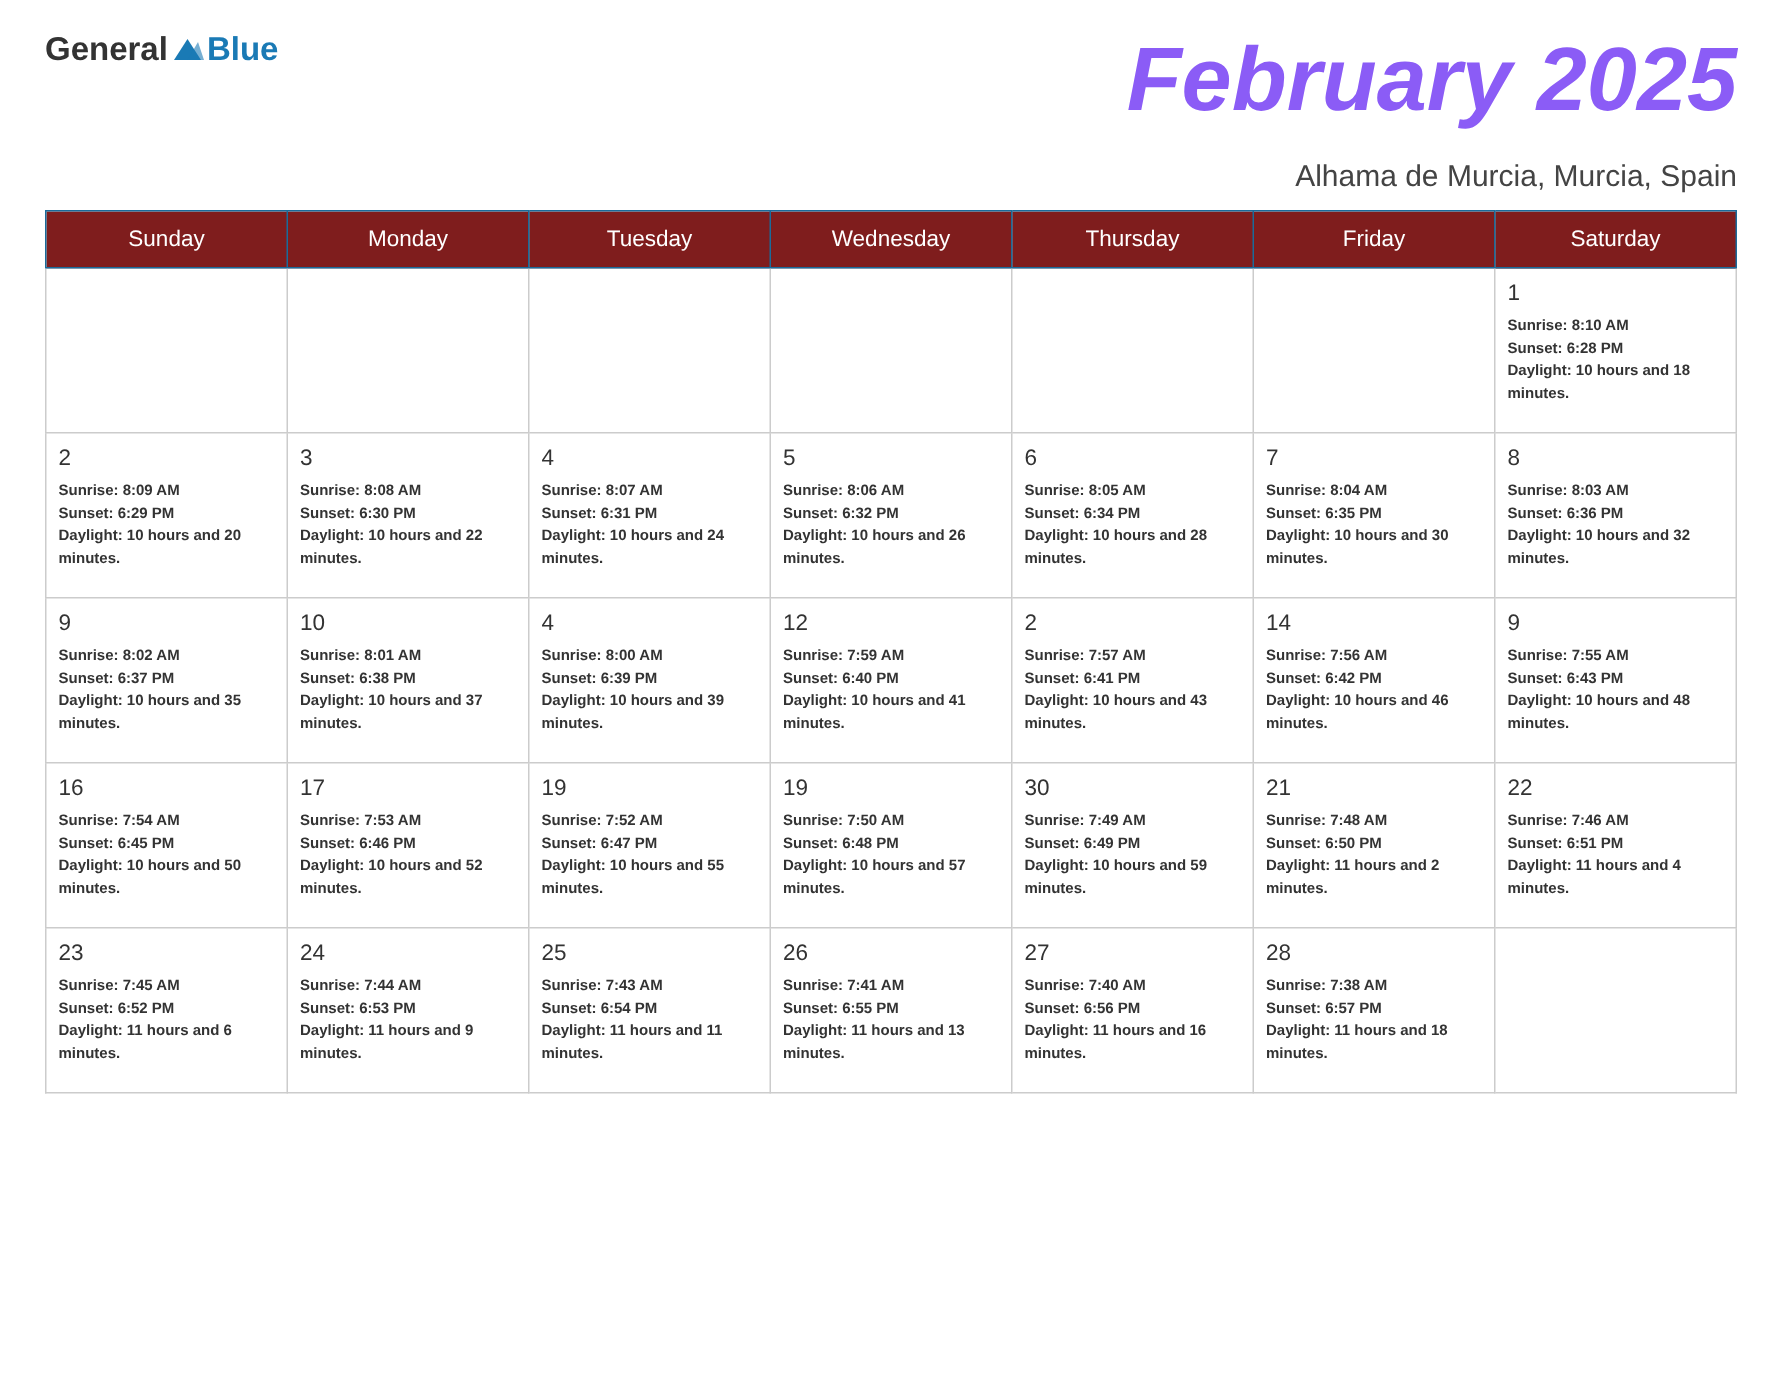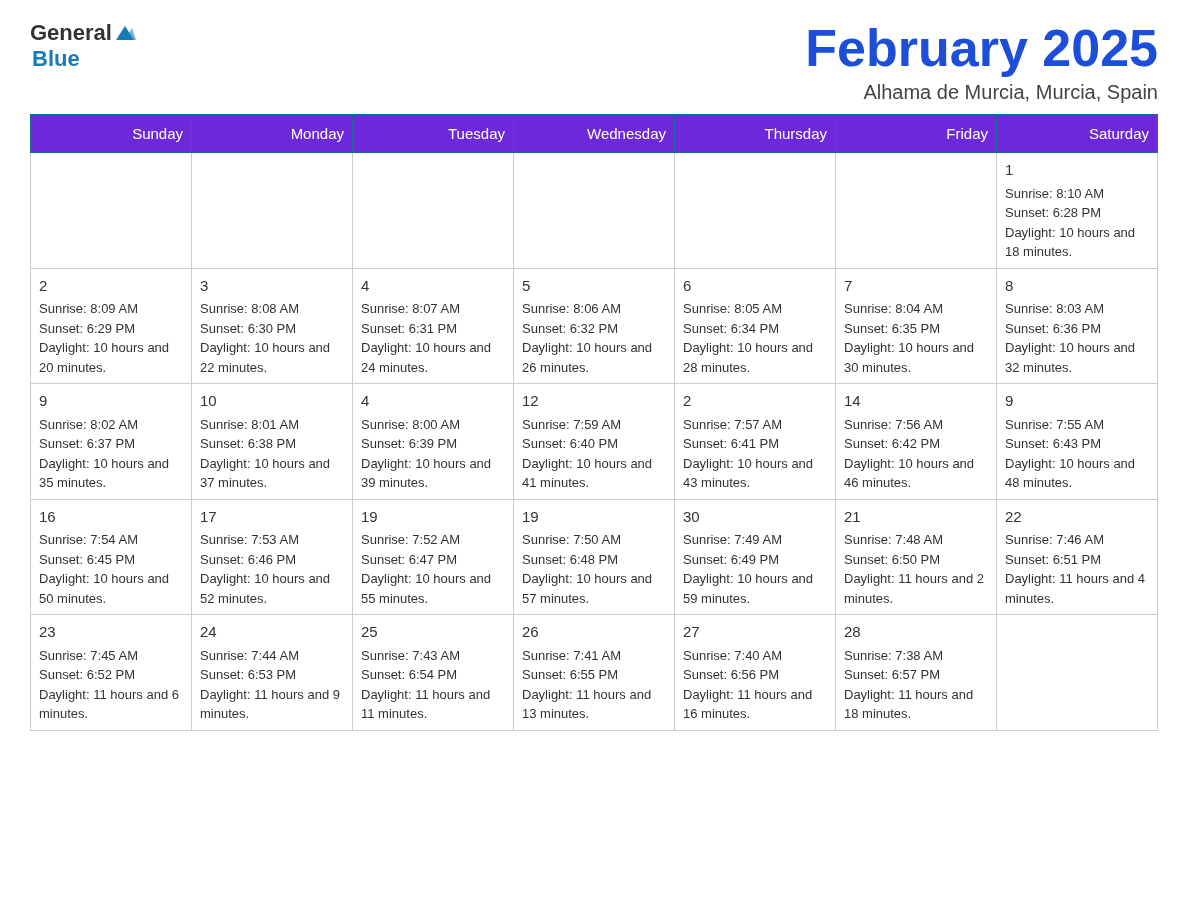--- a/index.html
+++ b/index.html
@@ -19,40 +19,41 @@
     }
     .logo-icon {
       width: 22px;
       height: 22px;
       margin-left: 2px;
     }
     .title-area {
       text-align: right;
     }
     .month-title {
-      font-size: 52px;
+      font-size: 60px;
       font-weight: bold;
-      color: #1d4ed8;
+      color: #8b5cf6;
       line-height: 1.1;
+      font-style: italic;
     }
     .location-title {
       font-size: 20px;
       color: #444;
-      margin-top: 4px;
+      margin-top: 21px;
     }
     .calendar {
       width: 100%;
       border-collapse: collapse;
       margin-top: 10px;
     }
     .calendar th {
-      background-color: #6d28d9;
+      background-color: #7f1d1d;
       color: #fff;
       padding: 10px 8px;
-      text-align: right;
+      text-align: center;
       font-size: 15px;
       font-weight: normal;
       border: 1px solid #1a6b9a;
     }
     .calendar td {
       vertical-align: top;
       padding: 6px 8px;
       border: 1px solid #ccc;
       width: calc(100% / 7);
       min-height: 110px;
@@ -64,30 +65,31 @@
       height: 110px;
     }
     .day-number {
       font-size: 15px;
       font-weight: normal;
       display: block;
       margin-bottom: 2px;
       color: #333;
     }
     .day-info {
-      font-size: 13px;
+      font-size: 10px;
       color: #333;
       line-height: 1.5;
+      font-weight: bold;
     }
     .empty-cell {
       background: #fff;
     }
     .logo-wrapper {
       display: flex;
-      flex-direction: column;
+      flex-direction: row;
       align-items: flex-start;
     }
     .logo-line1 {
       display: flex;
       align-items: center;
     }
     .logo-line2 {
       margin-left: 2px;
     }
   </style>

